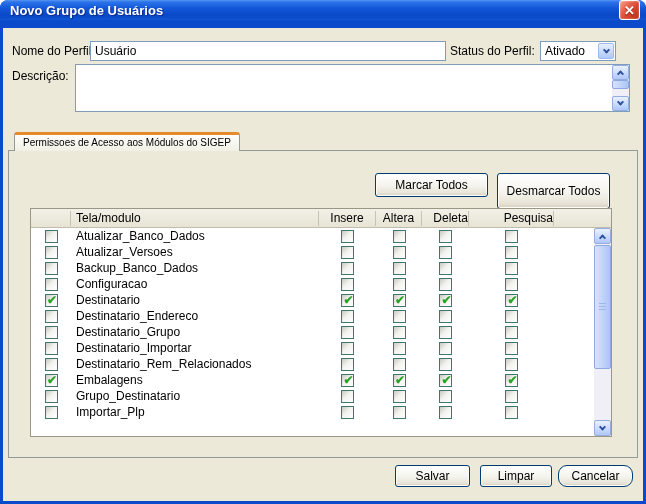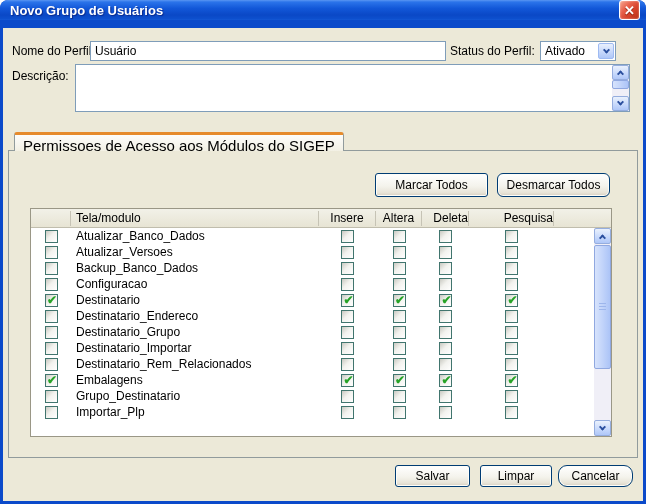--- a/index.html
+++ b/index.html
@@ -46,21 +46,21 @@
     background:linear-gradient(180deg,#EAF1FD 0%,#C6D8FB 60%,#AFC7F8 100%); display:flex; align-items:center; justify-content:center; }
   .sb-thumb { position:absolute; left:0; width:17px; border:1px solid #90A8E0; border-radius:2px;
     background:linear-gradient(90deg,#D7E3FC 0%,#C2D4FA 50%,#ACC4F7 100%); }
   .sb-grip { position:absolute; left:4px; top:50%; width:7px; height:8px; margin-top:-4px;
     background:repeating-linear-gradient(180deg,#9DB6EC 0 1px,transparent 1px 3px); }
 
   
   .tab { position:absolute; left:11px; top:104px; height:19px; padding:2px 8px 0 8px;
     background:linear-gradient(180deg,#FDFDFB 0%,#F2F0E4 100%);
     border:1px solid #919B9C; border-bottom:none; border-top:3px solid #E68B2C; border-radius:3px 3px 0 0;
-    font-size:15px; z-index:2; cursor:default; }
+    font-size:10px; z-index:2; cursor:default; }
   .tab-panel { position:absolute; left:5px; top:122px; width:630px; height:308px; border:1px solid #919B9C; background:#ECE9D8; }
 
   
   .xp-btn { position:absolute; border:1px solid #003C74; border-radius:3px; font-family:"Liberation Sans",sans-serif;
     font-size:12px; color:#000; display:flex; align-items:center; justify-content:center; cursor:pointer;
     background:linear-gradient(180deg,#FFFFFF 0%,#F4F3EC 55%,#E8E4D8 85%,#D6CEC0 100%);
     box-shadow:inset 0 0 0 1px #FDFDF8; }
 
   
   .ptable { position:absolute; left:21px; top:57px; width:582px; height:229px; border:1px solid #9A9786; background:#fff; }
@@ -127,21 +127,21 @@
         <div class="sb-btn" style="bottom:0; height:15px;">
             <span class="chev down"></span>
           </div>
       </div>
     </div>
 
     <div class="tab">Permissoes de Acesso aos Módulos do SIGEP</div>
     <div class="tab-panel">
 
       <div class="xp-btn" style="left:366px; top:22px; width:113px; height:24px;">Marcar Todos</div>
-      <div class="xp-btn" style="left:488px; top:22px; width:113px; height:24px;border-radius:6px;">Desmarcar Todos</div>
+      <div class="xp-btn" style="left:488px; top:22px; width:113px; height:36px;">Desmarcar Todos</div>
 
       <div class="ptable">
         <div class="t-head">
           <span class="hc c0"></span>
           <span class="hc c1">Tela/modulo</span>
           <span class="hc c2">Insere</span>
           <span class="hc c3">Altera</span>
           <span class="hc c4">Deleta</span>
           <span class="hc c5">Pesquisa</span>
           <span class="hc fill"></span>

